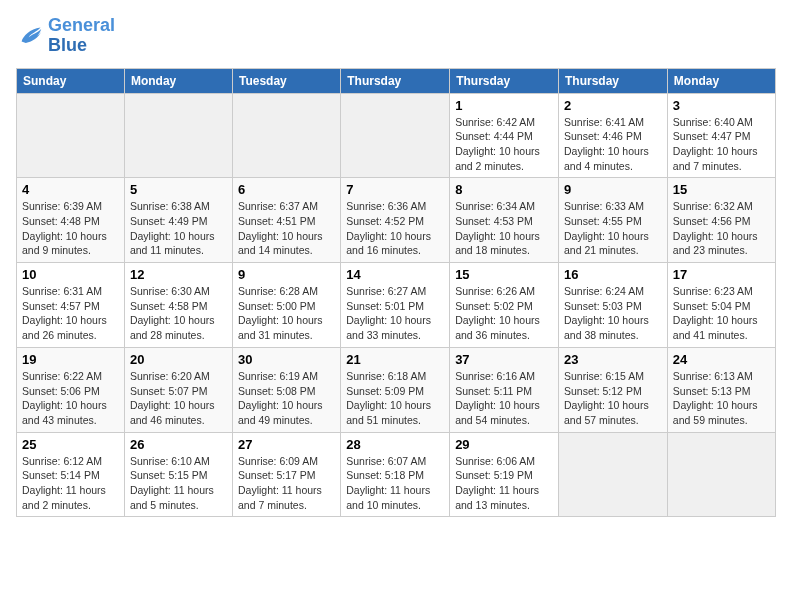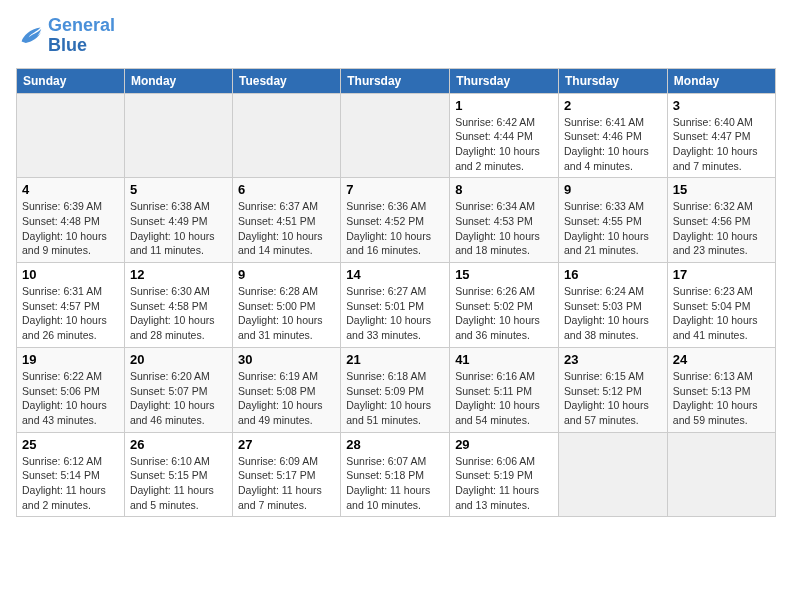--- a/index.html
+++ b/index.html
@@ -294,21 +294,21 @@
       </td>
         <td>
         <span class="day-num">21</span>
         <div class="day-info">
           Sunrise: 6:18 AM<br>
           Sunset: 5:09 PM<br>
           Daylight: 10 hours and 51 minutes.
         </div>
       </td>
         <td>
-        <span class="day-num">41</span>
+        <span class="day-num">37</span>
         <div class="day-info">
           Sunrise: 6:16 AM<br>
           Sunset: 5:11 PM<br>
           Daylight: 10 hours and 54 minutes.
         </div>
       </td>
         <td>
         <span class="day-num">23</span>
         <div class="day-info">
           Sunrise: 6:15 AM<br>

